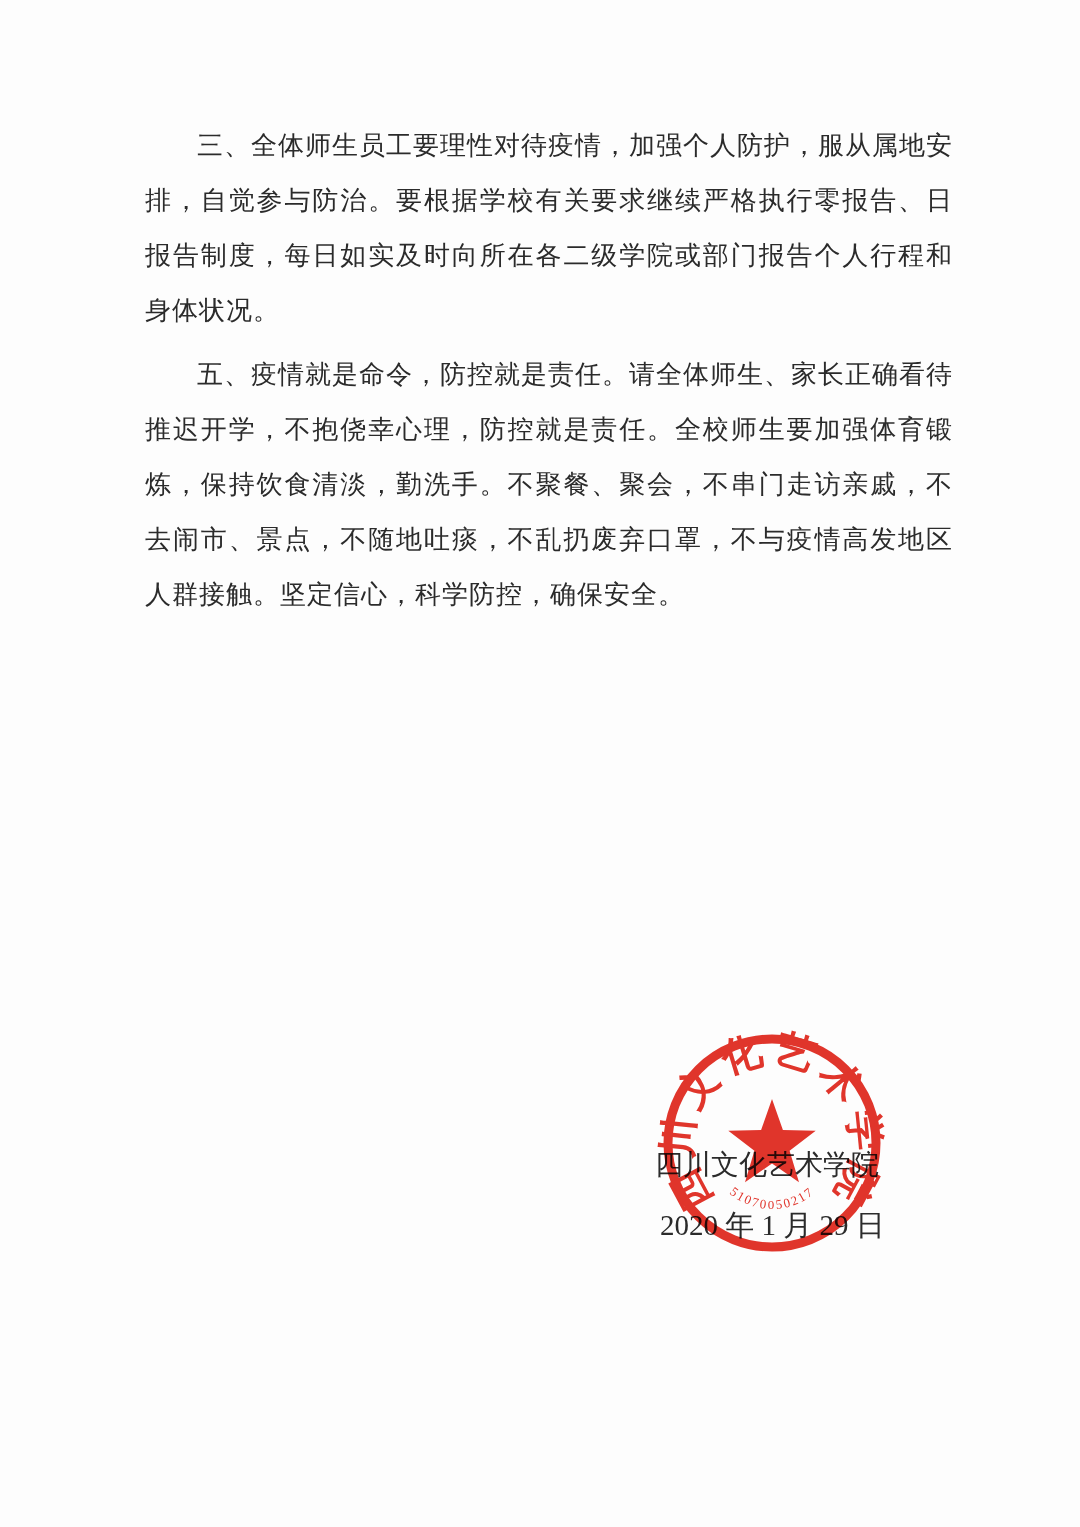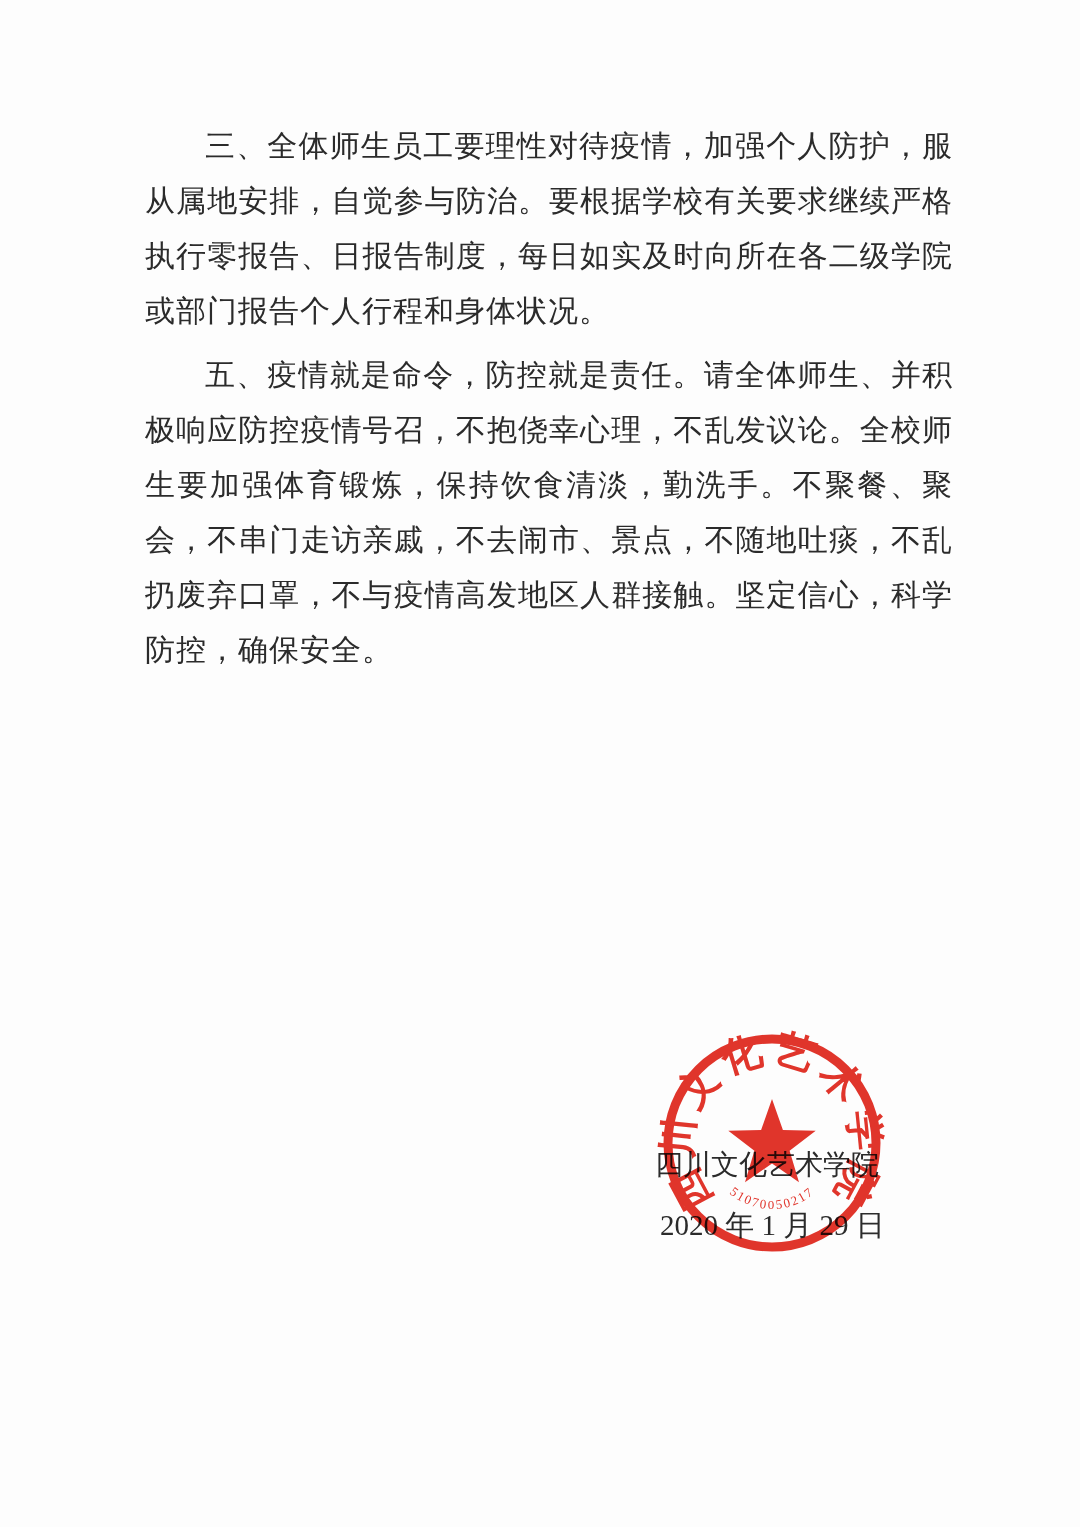--- a/index.html
+++ b/index.html
@@ -15,21 +15,21 @@
     position:relative;
     overflow:hidden;
   }
   .doc-body{
     position:absolute;
     left:145px;
     top:118px;
     width:808px;
   }
   .para{
-    font-size:30px;
+    font-size:26px;
     line-height:55px;
     letter-spacing:1px;
     text-align:justify;
     text-indent:2em;
     margin-bottom:9px;
     color:var(--body-text);
   }
   .sig-area{
     position:absolute;
     left:0;top:0;width:1080px;height:1527px;
@@ -86,21 +86,21 @@
     fill:var(--seal-red);
     font-family:"Liberation Serif","DejaVu Serif",serif;
     font-size:13px;
   }
 </style>
 </head>
 <body>
 
 <main class="doc-body">
   <p class="para">三、全体师生员工要理性对待疫情，加强个人防护，服从属地安排，自觉参与防治。要根据学校有关要求继续严格执行零报告、日报告制度，每日如实及时向所在各二级学院或部门报告个人行程和身体状况。</p>
-  <p class="para">五、疫情就是命令，防控就是责任。请全体师生、并积极响应防控疫情号召，不抱侥幸心理，不乱发议论。全校师生要加强体育锻炼，保持饮食清淡，勤洗手。不聚餐、聚会，不串门走访亲戚，不去闹市、景点，不随地吐痰，不乱扔废弃口罩，不与疫情高发地区人群接触。坚定信心，科学防控，确保安全。</p>
+  <p class="para">五、疫情就是命令，防控就是责任。请全体师生、家长正确看待推迟开学，不抱侥幸心理，防控就是责任。全校师生要加强体育锻炼，保持饮食清淡，勤洗手。不聚餐、聚会，不串门走访亲戚，不去闹市、景点，不随地吐痰，不乱扔废弃口罩，不与疫情高发地区人群接触。坚定信心，科学防控，确保安全。</p>
 </main>
 
 <div class="sig-area">
   <div class="sig-org">四川文化艺术学院</div>
   <div class="sig-date">2020 年 1 月 29 日</div>
 
   <svg class="seal" viewBox="0 0 230 230" xmlns="http://www.w3.org/2000/svg" xmlns:xlink="http://www.w3.org/1999/xlink">
     <defs>
       <path id="sealTextArc" d="M 58.4 171.6 A 80 80 0 1 1 171.6 171.6" fill="none"></path>
       <path id="serialArc" d="M 57.8 148 A 66 66 0 0 0 172.2 148" fill="none"></path>

